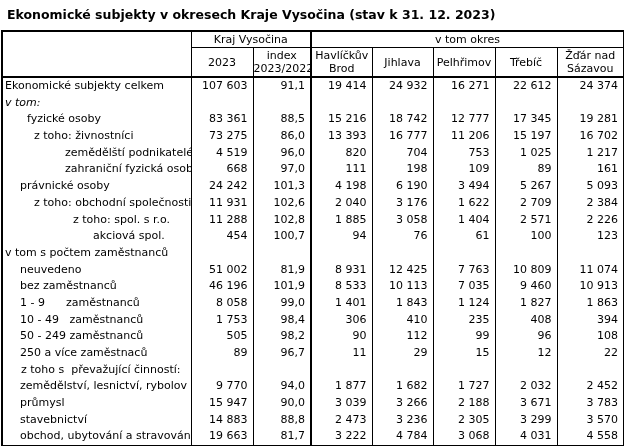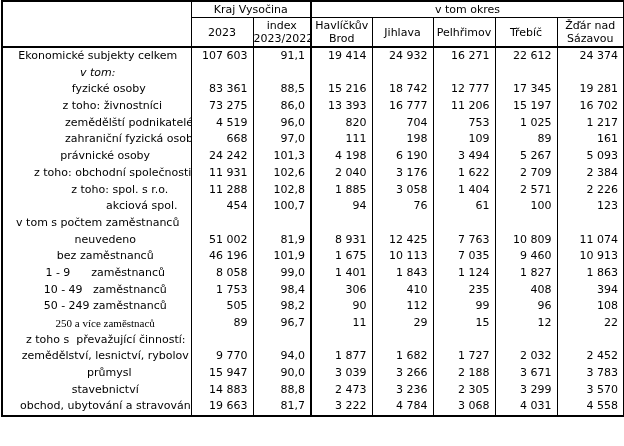--- a/index.html
+++ b/index.html
@@ -50,27 +50,28 @@
   thead tr.group-row th { height: 15px; border-radius: 6px; }
   thead tr.cols-row  th { height: 28px; border-bottom: 2px solid #000; }
   th.label-head { border-bottom: 2px solid #000; }
   .group-start { border-left: 2px solid #000; }
 
   tbody td {
     height: 16.68px;
     line-height: 16.68px;
     white-space: pre;
   }
-  tbody td.label { text-align: center; }
+  tbody td.label { text-align: left; }
   tbody td.num   { text-align: right; padding-right: 5px; }
 </style>
 </head>
 <body>
 
 <div class="page">
+  <h1 class="title">Ekonomické subjekty v okresech Kraje Vysočina (stav k 31. 12. 2023)</h1>
 
   <table class="stat">
     <colgroup>
       <col class="c-label">
         <col class="c-2023">
         <col class="c-index">
       <col class="c-hb">
         <col class="c-ji">
         <col class="c-pe">
         <col class="c-tr">
@@ -170,21 +171,21 @@
           <td class="label" style="padding-left: 31px;">z toho: obchodní společnosti</td>
           <td class="num">11 931</td>
           <td class="num">102,6</td>
           <td class="num group-start">2 040</td>
           <td class="num">3 176</td>
           <td class="num">1 622</td>
           <td class="num">2 709</td>
           <td class="num">2 384</td>
         </tr>
         <tr>
-          <td class="label" style="padding-left: 46px; margin-top: 44px;">z toho: spol. s r.o.</td>
+          <td class="label" style="padding-left: 70px; margin-top: 44px;">z toho: spol. s r.o.</td>
           <td class="num">11 288</td>
           <td class="num">102,8</td>
           <td class="num group-start">1 885</td>
           <td class="num">3 058</td>
           <td class="num">1 404</td>
           <td class="num">2 571</td>
           <td class="num">2 226</td>
         </tr>
         <tr>
           <td class="label" style="padding-left: 90px;">akciová spol.</td>
@@ -213,21 +214,21 @@
           <td class="num group-start">8 931</td>
           <td class="num">12 425</td>
           <td class="num">7 763</td>
           <td class="num">10 809</td>
           <td class="num">11 074</td>
         </tr>
         <tr>
           <td class="label" style="padding-left: 17px;">bez zaměstnanců</td>
           <td class="num">46 196</td>
           <td class="num">101,9</td>
-          <td class="num group-start">1 675</td>
+          <td class="num group-start">8 533</td>
           <td class="num">10 113</td>
           <td class="num">7 035</td>
           <td class="num">9 460</td>
           <td class="num">10 913</td>
         </tr>
         <tr>
           <td class="label" style="padding-left: 17px;">1 - 9      zaměstnanců</td>
           <td class="num">8 058</td>
           <td class="num">99,0</td>
           <td class="num group-start">1 401</td>
@@ -250,21 +251,21 @@
           <td class="label" style="padding-left: 17px;">50 - 249 zaměstnanců</td>
           <td class="num">505</td>
           <td class="num">98,2</td>
           <td class="num group-start">90</td>
           <td class="num">112</td>
           <td class="num">99</td>
           <td class="num">96</td>
           <td class="num">108</td>
         </tr>
         <tr>
-          <td class="label" style="padding-left: 17px; font-family: Liberation Serif, serif;">250 a více zaměstnaců</td>
+          <td class="label" style="padding-left: 17px;">250 a více zaměstnaců</td>
           <td class="num">89</td>
           <td class="num">96,7</td>
           <td class="num group-start">11</td>
           <td class="num">29</td>
           <td class="num">15</td>
           <td class="num">12</td>
           <td class="num">22</td>
         </tr>
         <tr>
           <td class="label" style="padding-left: 18px;">z toho s  převažující činností:</td>
@@ -280,21 +281,21 @@
           <td class="label" style="padding-left: 17px;">zemědělství, lesnictví, rybolov</td>
           <td class="num">9 770</td>
           <td class="num">94,0</td>
           <td class="num group-start">1 877</td>
           <td class="num">1 682</td>
           <td class="num">1 727</td>
           <td class="num">2 032</td>
           <td class="num">2 452</td>
         </tr>
         <tr>
-          <td class="label" style="padding-left: 25px;">průmysl</td>
+          <td class="label" style="padding-left: 17px;">průmysl</td>
           <td class="num">15 947</td>
           <td class="num">90,0</td>
           <td class="num group-start">3 039</td>
           <td class="num">3 266</td>
           <td class="num">2 188</td>
           <td class="num">3 671</td>
           <td class="num">3 783</td>
         </tr>
         <tr>
           <td class="label" style="padding-left: 17px;">stavebnictví</td>

